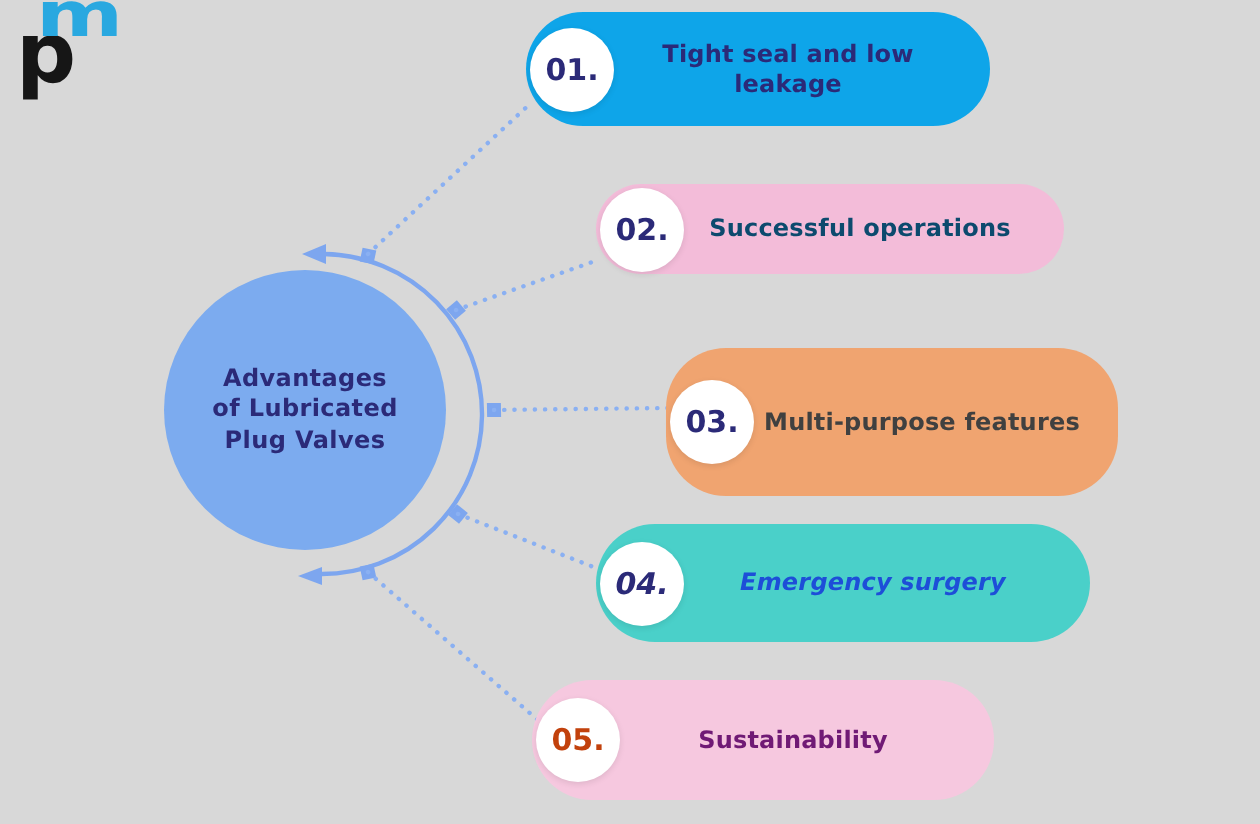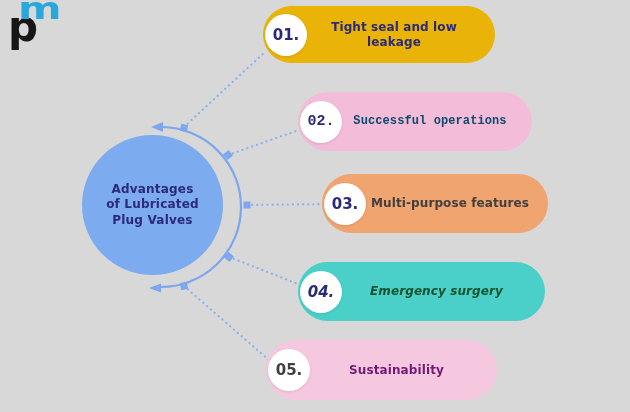--- a/index.html
+++ b/index.html
@@ -76,22 +76,22 @@
 
   
   .pill {
     position: absolute;
     border-radius: 30px;
     display: flex;
     align-items: center;
     padding-left: 2px;
   }
   .pill-1 { left: 263px; top: 6px;   width: 230px; height: 57px; }
-  .pill-2 { left: 298px; top: 92px;  width: 232px; height: 59px; font-family: Liberation Mono, monospace; }
-  .pill-3 { left: 322px; top: 174px; width: 224px; height: 59px; }
+  .pill-2 { left: 298px; top: 92px;  width: 232px; height: 45px; }
+  .pill-3 { left: 333px; top: 174px; width: 224px; height: 74px; }
   .pill-4 { left: 298px; top: 262px; width: 245px; height: 59px; }
   .pill-5 { left: 266px; top: 340px; width: 229px; height: 60px; }
 
   .badge {
     flex: 0 0 42px;
     width: 42px;
     height: 42px;
     border-radius: 50%;
     background: #ffffff;
     display: flex;
@@ -143,38 +143,38 @@
       <line x1="184" y1="286" x2="270" y2="361"></line>
     </g>
   </svg>
 
   <div class="center-circle" style="background-color: rgb(124, 171, 239);">
     <div class="circle-title" style="color: rgb(43, 42, 120);">Advantages
 of Lubricated
 Plug Valves</div>
   </div>
 
-  <div class="pill pill-1" style="background-color: #eab308;">
+  <div class="pill pill-1" style="background-color: #0ea5e9;">
     <div class="badge" style="color: rgb(43, 42, 120);">01.</div>
     <div class="pill-label" style="color: rgb(43, 42, 120);">Tight seal and low leakage</div>
   </div>
 
   <div class="pill pill-2" style="background-color: rgb(243, 188, 217);">
     <div class="badge" style="color: rgb(43, 42, 120);">02.</div>
     <div class="pill-label" style="color: #0c4a6e;">Successful operations</div>
   </div>
 
   <div class="pill pill-3" style="background-color: rgb(240, 164, 112);">
     <div class="badge" style="color: rgb(43, 42, 120);">03.</div>
     <div class="pill-label" style="color: #404040;">Multi-purpose features</div>
   </div>
 
   <div class="pill pill-4" style="background-color: rgb(74, 208, 201); font-style: italic;">
     <div class="badge" style="color: rgb(43, 42, 120);">04.</div>
-    <div class="pill-label" style="color: #14532d;">Emergency surgery</div>
+    <div class="pill-label" style="color: #1d4ed8;">Emergency surgery</div>
   </div>
 
   <div class="pill pill-5" style="background-color: rgb(246, 200, 223);">
-    <div class="badge" style="color: #404040;">05.</div>
+    <div class="badge" style="color: #c2410c;">05.</div>
     <div class="pill-label" style="color: #701a75;">Sustainability</div>
   </div>
 
 </div>
 
 </body></html>

